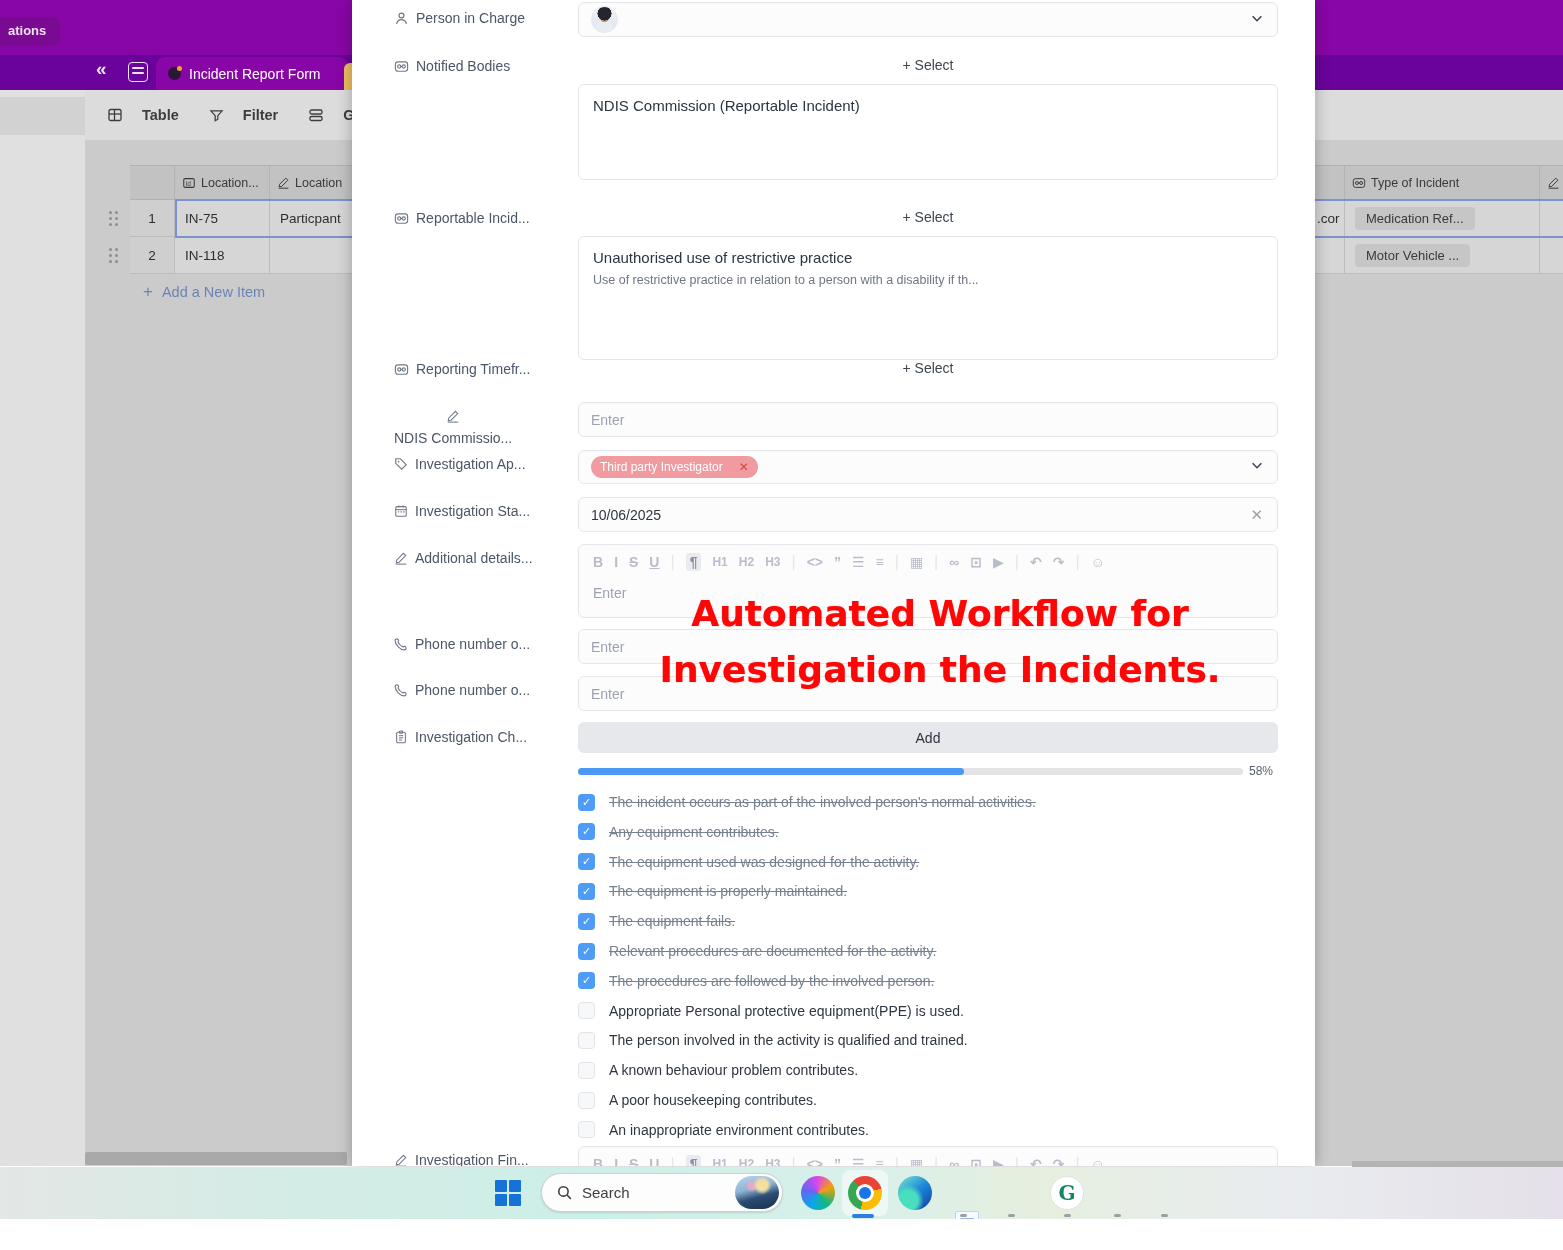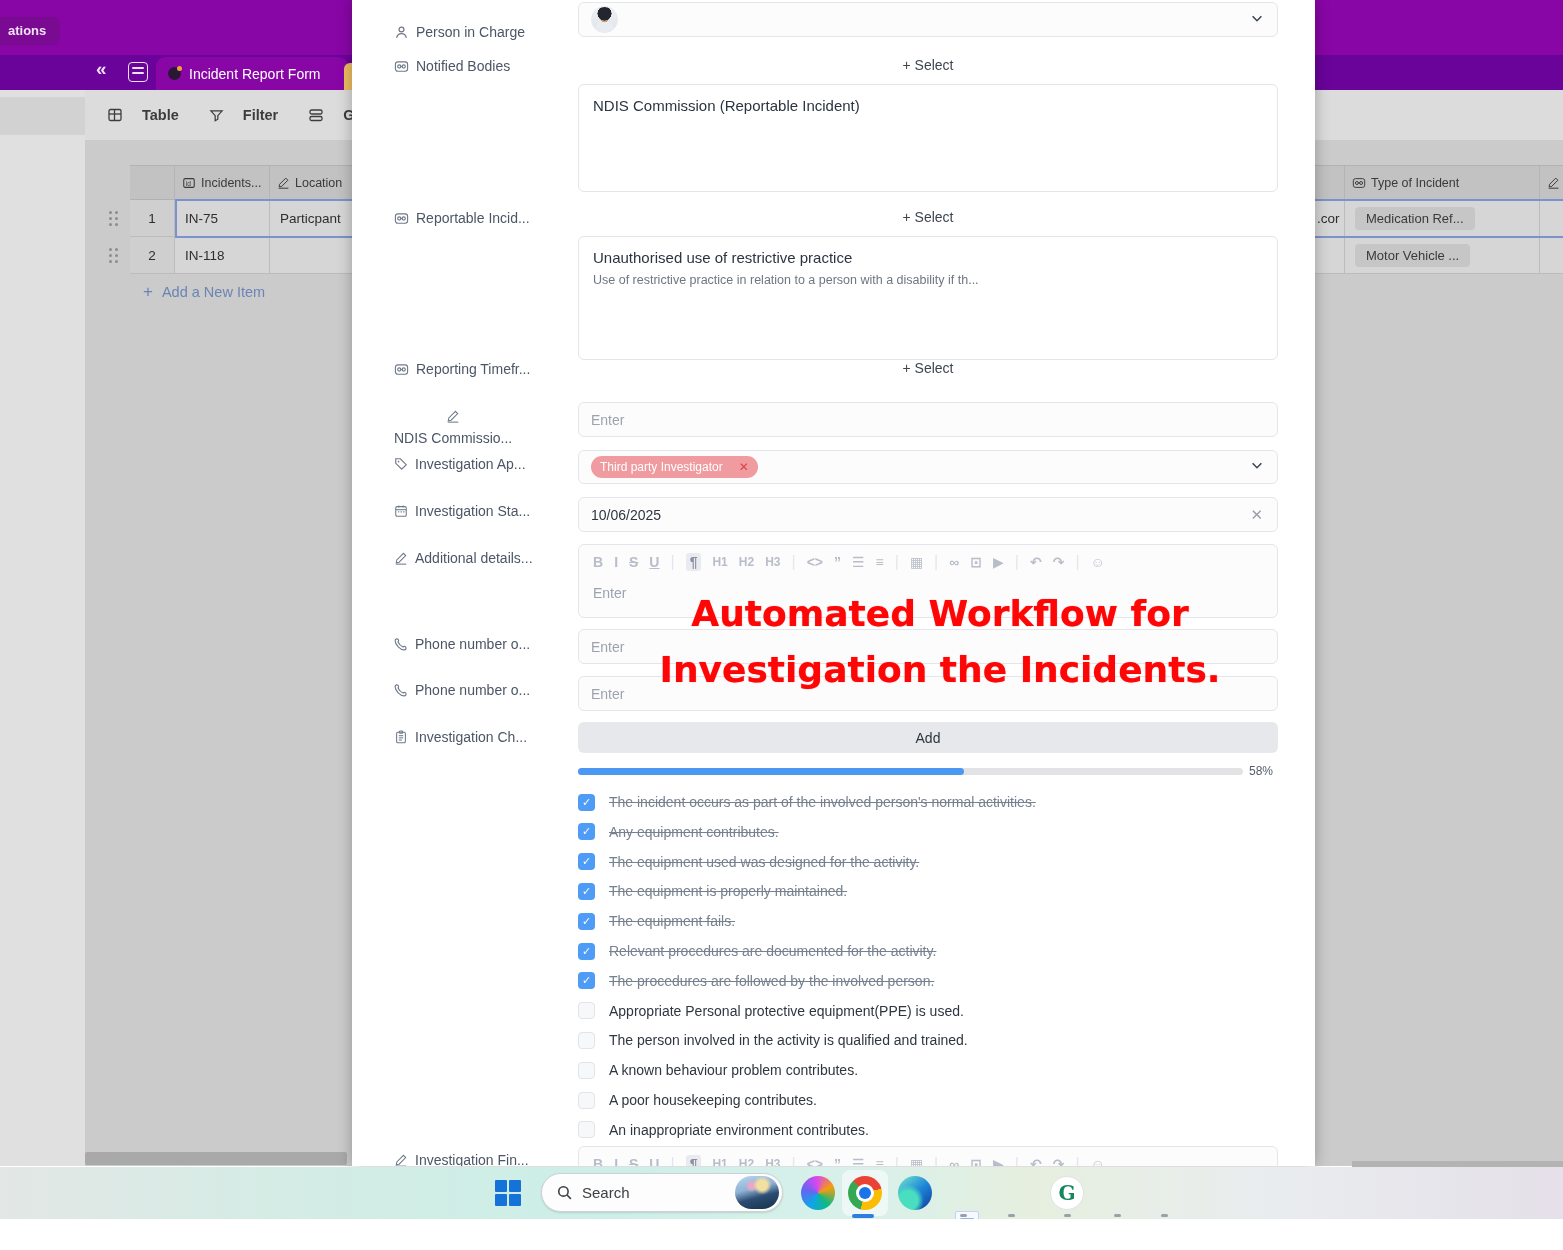--- a/index.html
+++ b/index.html
@@ -179,21 +179,21 @@
   <div class="abs sidebar-top"></div>
   <div class="abs grid-bg"></div>
 
   <div class="abs gl-head" style="width:223px;">
     <div class="gl-cell" style="width:45px;"></div>
     <div class="gl-cell" style="width:95px;">
       <svg width="14" height="14" viewBox="0 0 16 16" fill="none" stroke="#3a3a3a" stroke-width="1.2">
           <rect x="2" y="3" width="12" height="10" rx="1.5"></rect>
           <text x="4.4" y="11" font-size="7.5" stroke="none" fill="#3a3a3a">id</text>
         </svg>
-      <span>Incidents...</span>
+      <span>Location...</span>
     </div>
     <div class="gl-cell" style="width:83px;border-right:none;">
       <svg width="13" height="13" viewBox="0 0 16 16" fill="none" stroke="#3a3a3a" stroke-width="1.2">
           <path d="M10.8 2.6l2.6 2.6-7.6 7.6-3.2.6.6-3.2z"></path>
           <line x1="2" y1="15" x2="14" y2="15"></line>
         </svg>
       <span>Location</span>
     </div>
   </div>
 
@@ -265,21 +265,21 @@
   <div class="abs bluerow" style="left:175px;top:236px;width:178px;"></div>
   <div class="abs bluerow" style="left:175px;top:199px;width:2px;height:39px;"></div>
   <div class="abs bluerow" style="left:1315px;top:199px;width:248px;"></div>
   <div class="abs bluerow" style="left:1315px;top:236px;width:248px;"></div>
 
   <div class="abs hscroll-left"></div>
   <div class="abs hscroll-right"></div>
 
   <div class="abs modal">
 
-    <div class="flabel" style="top:24px;">
+    <div class="flabel" style="top:10px;">
       <span class="ficon">
           <svg width="15" height="15" viewBox="0 0 16 16" fill="none" stroke="currentColor" stroke-width="1.3">
             <circle cx="8" cy="4.8" r="2.6"></circle>
             <path d="M2.8 13.8c.5-3.1 2.6-4.7 5.2-4.7s4.7 1.6 5.2 4.7"></path>
           </svg>
         </span>
       <span>Person in Charge</span>
     </div>
     <div class="finput" style="top:2px;">
       <span class="avatar"></span>
@@ -293,21 +293,21 @@
           <svg width="15" height="15" viewBox="0 0 16 16" fill="none" stroke="currentColor" stroke-width="1.2">
             <rect x="1.5" y="3" width="13" height="10" rx="2.5"></rect>
             <circle cx="5.6" cy="8" r="1.7"></circle>
             <circle cx="10.4" cy="8" r="1.7"></circle>
             <line x1="7" y1="8" x2="9" y2="8"></line>
           </svg>
         </span>
       <span>Notified Bodies</span>
     </div>
     <div class="fselect" style="top:57px;"><span>+ Select</span></div>
-    <div class="fbox" style="top:84px;height:108px;">
+    <div class="fbox" style="top:84px;height:96px;">
       <div class="card-title">NDIS Commission (Reportable Incident)</div>
     </div>
 
     <div class="flabel" style="top:210px;">
       <span class="ficon">
           <svg width="15" height="15" viewBox="0 0 16 16" fill="none" stroke="currentColor" stroke-width="1.2">
             <rect x="1.5" y="3" width="13" height="10" rx="2.5"></rect>
             <circle cx="5.6" cy="8" r="1.7"></circle>
             <circle cx="10.4" cy="8" r="1.7"></circle>
             <line x1="7" y1="8" x2="9" y2="8"></line>

